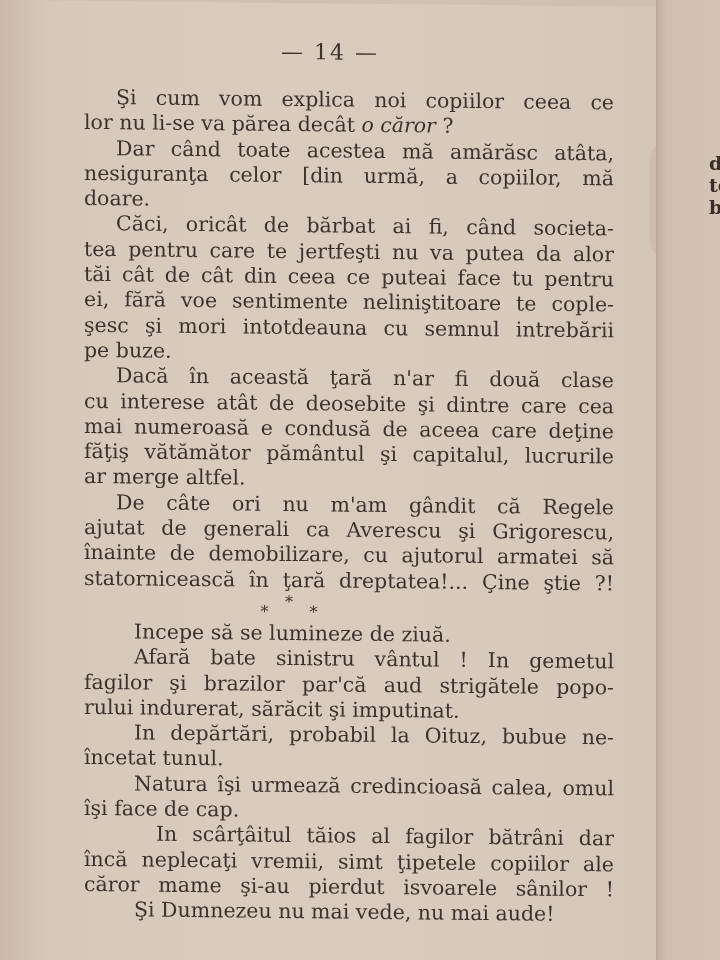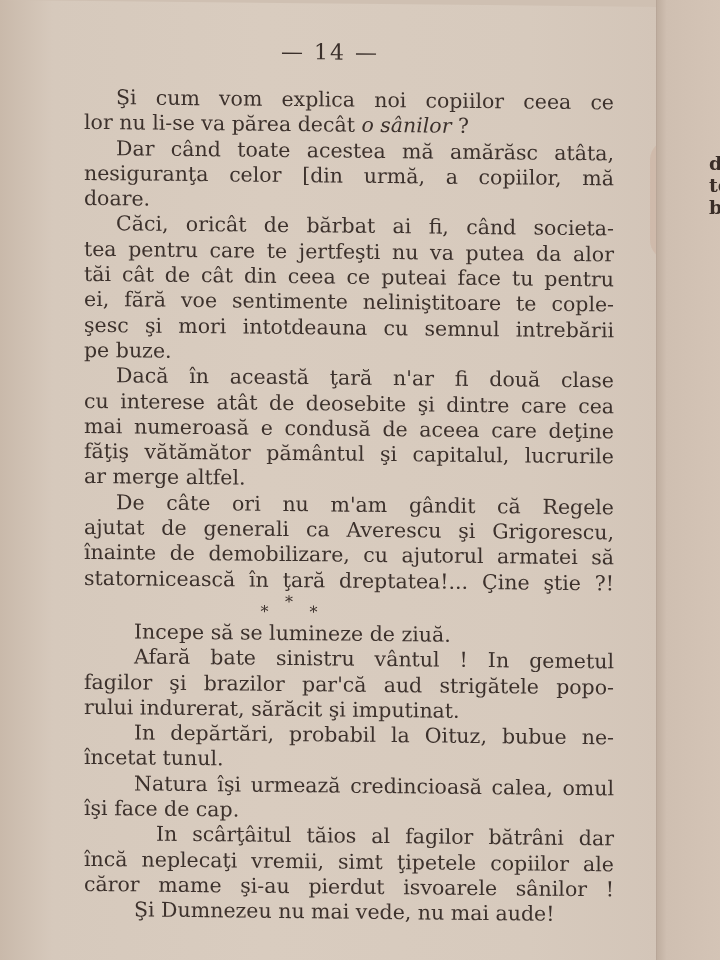--- a/index.html
+++ b/index.html
@@ -101,21 +101,21 @@
   </style>
 </head>
 <body>
 
 <div class="page">
   <div class="folio">— 14 —</div>
 
   <div class="text">
 
     <span class="line indent">Şi cum vom explica noi copiilor ceea ce</span>
-    <span class="line last"><span>lor nu li-se va părea decât</span> <em>o sânilor</em><span> ?</span></span>
+    <span class="line last"><span>lor nu li-se va părea decât</span> <em>o căror</em><span> ?</span></span>
     <span class="line indent">Dar când toate acestea mă amărăsc atâta,</span>
     <span class="line">nesiguranţa celor [din urmă, a copiilor, mă</span>
     <span class="line last">doare.</span>
 
     <span class="line indent">Căci, oricât de bărbat ai fi, când societa-</span>
     <span class="line">tea pentru care te jertfeşti nu va putea da alor</span>
     <span class="line">tăi cât de cât din ceea ce puteai face tu pentru</span>
     <span class="line">ei, fără voe sentimente neliniştitoare te cople-</span>
     <span class="line">şesc şi mori intotdeauna cu semnul intrebării</span>
     <span class="line last">pe buze.</span>

